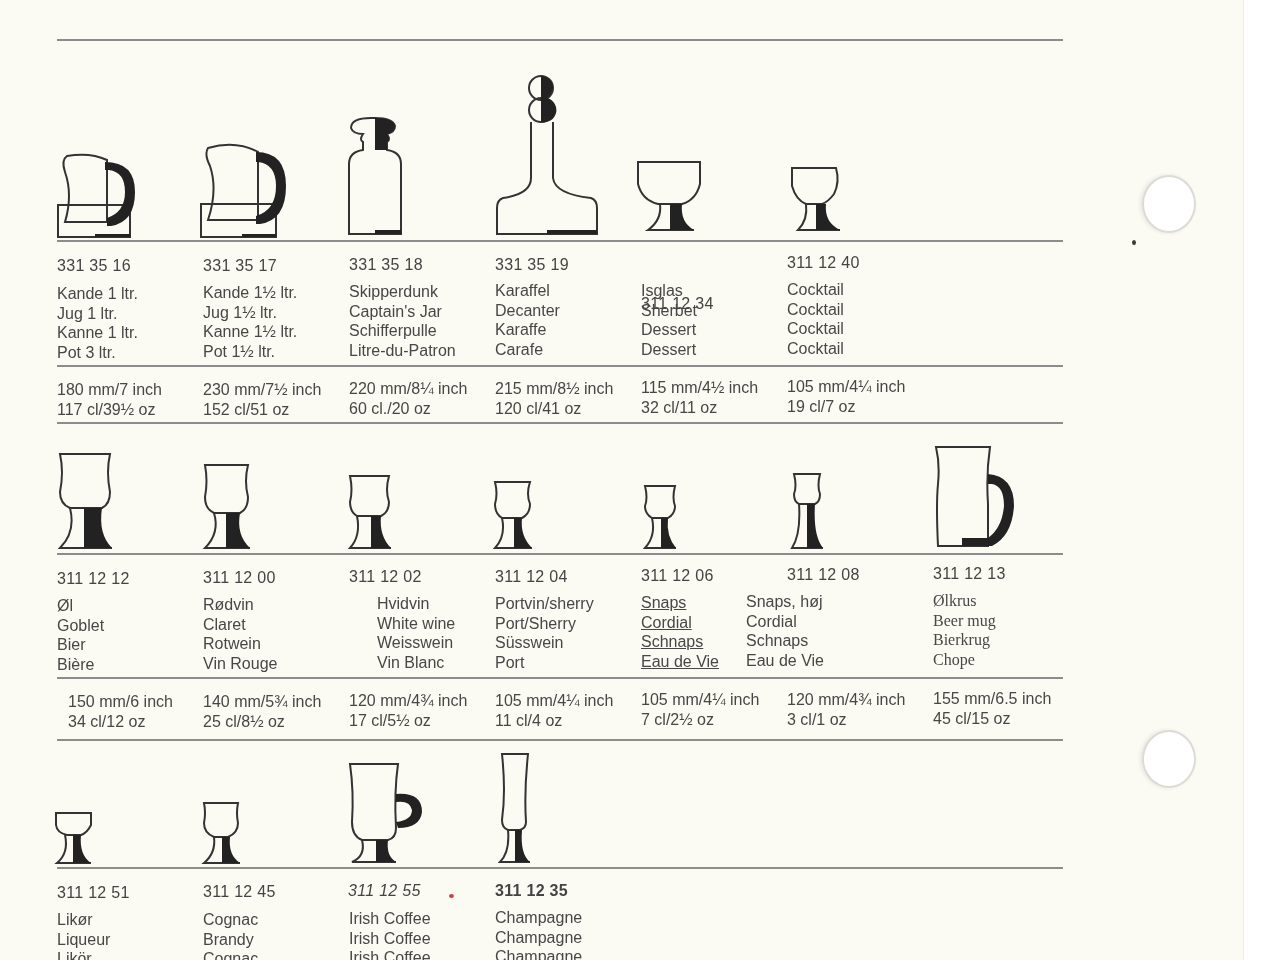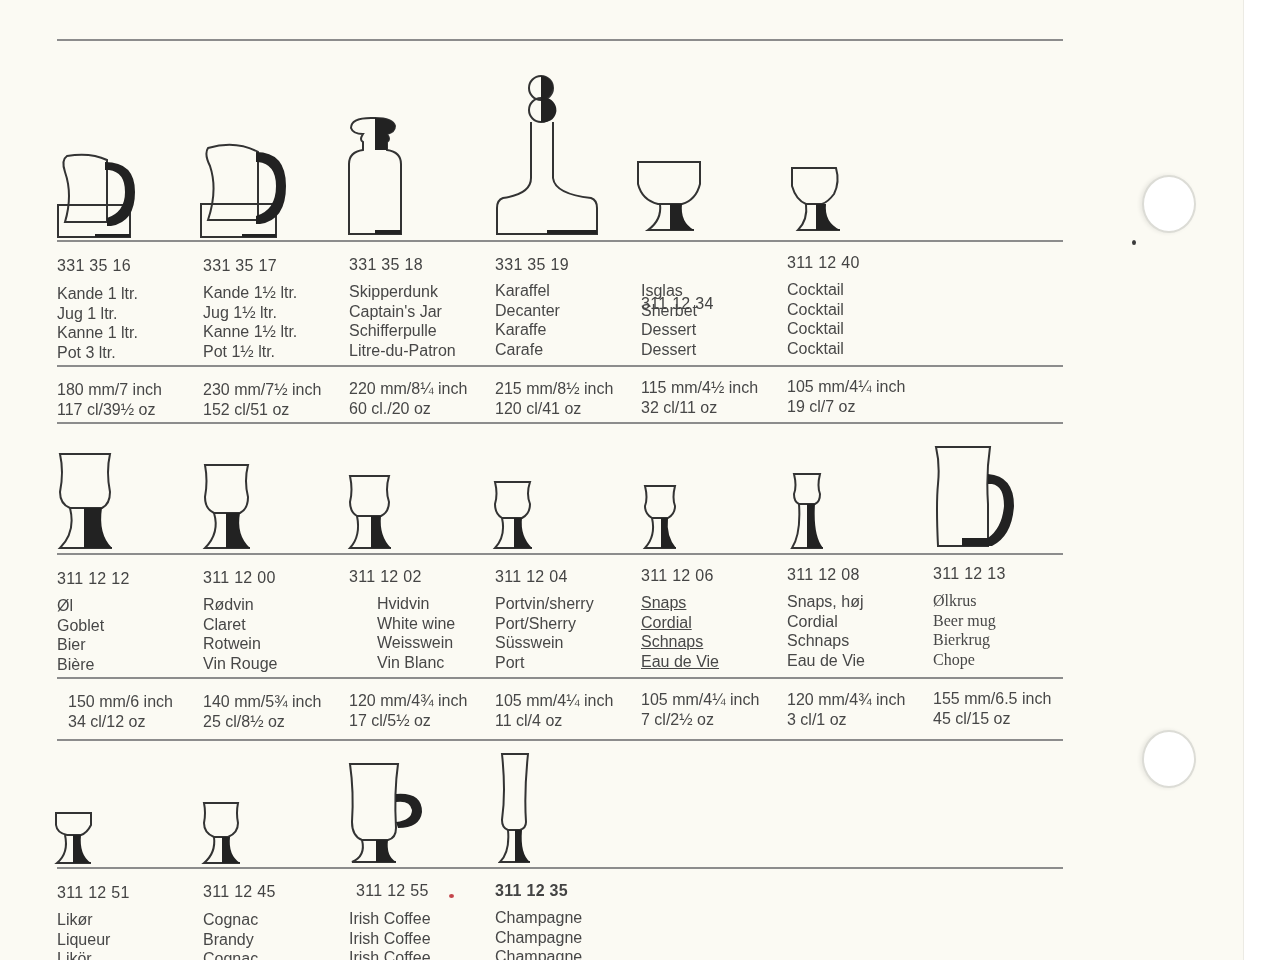--- a/index.html
+++ b/index.html
@@ -226,21 +226,21 @@
     <div>Port/Sherry</div>
     <div>Süsswein</div>
     <div>Port</div>
   </div>
   <div class="names" style="left:641px;top:593px;text-decoration:underline;">
     <div>Snaps</div>
     <div>Cordial</div>
     <div>Schnaps</div>
     <div>Eau de Vie</div>
   </div>
-  <div class="names" style="left:787px;top:592px;">
+  <div class="names" style="left:746px;top:592px;">
     <div>Snaps, høj</div>
     <div>Cordial</div>
     <div>Schnaps</div>
     <div>Eau de Vie</div>
   </div>
   <div class="names" style="left:933px;top:591px;font-family:Liberation Serif, serif;">
     <div>Ølkrus</div>
     <div>Beer mug</div>
     <div>Bierkrug</div>
     <div>Chope</div>
@@ -294,21 +294,21 @@
     <path class="f" d="M28,78 L40,78 Q38,94 48,100 L28,100 Z"></path>
   </svg>
   <svg class="art" style="left:498px;top:752px;" width="34" height="113" viewBox="0 0 34 113">
     <path class="o" d="M4,2 L30,2 Q26,40 28,70 Q28,76 22,78 L10,78 Q4,76 4,68 Q8,40 4,2 Z"></path>
     <path class="o" d="M10,78 Q12,100 2,110 L32,110"></path>
     <path class="f" d="M17,78 L24,78 Q22,102 32,110 L17,110 Z"></path>
   </svg>
 
   <div class="code" style="left:57px;top:884px;">311  12  51</div>
   <div class="code" style="left:203px;top:883px;">311  12  45</div>
-  <div class="code" style="left:356px;top:882px;">311  12  55</div>
+  <div class="code" style="left:348px;top:882px;font-style:italic;">311  12  55</div>
   <div class="code" style="left:495px;top:882px;font-weight:bold;">311  12  35</div>
   <div class="speck" style="left:449px;top:894px;width:5px;height:4px;background:#c4444a;"></div>
 
   <div class="names" style="left:57px;top:910px;">
     <div>Likør</div>
     <div>Liqueur</div>
     <div>Likör</div>
   </div>
   <div class="names" style="left:203px;top:910px;">
     <div>Cognac</div>

